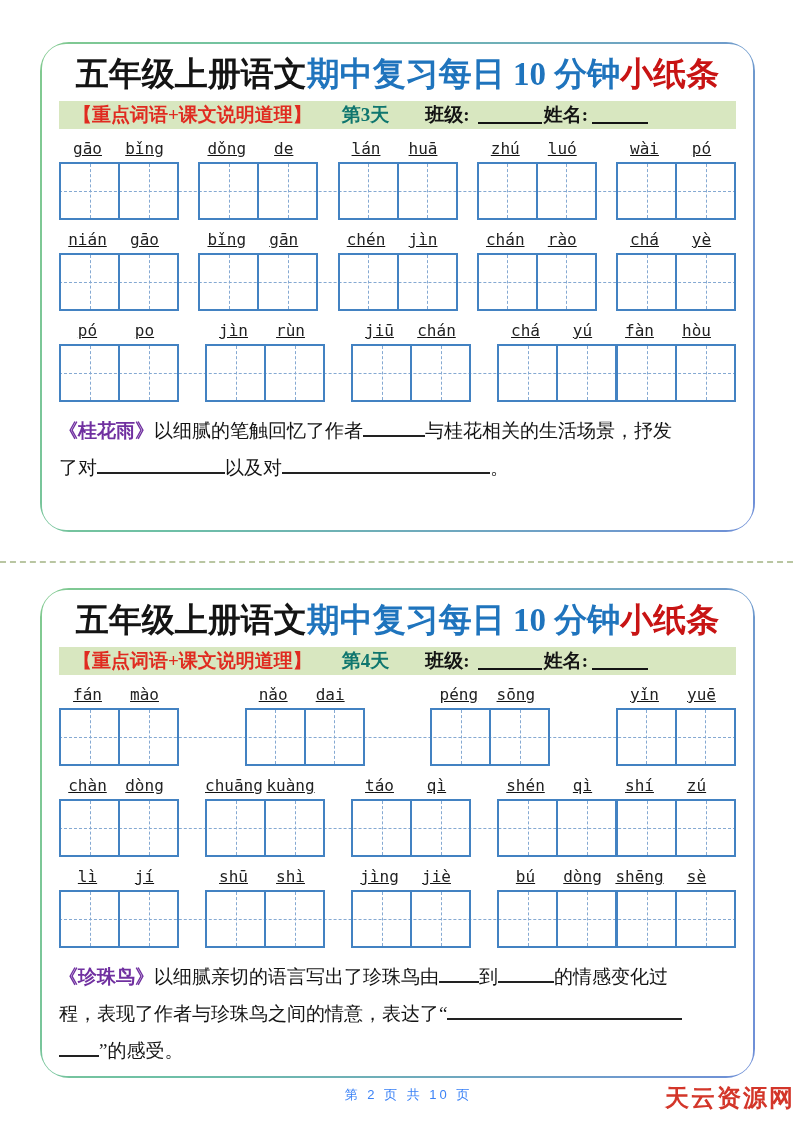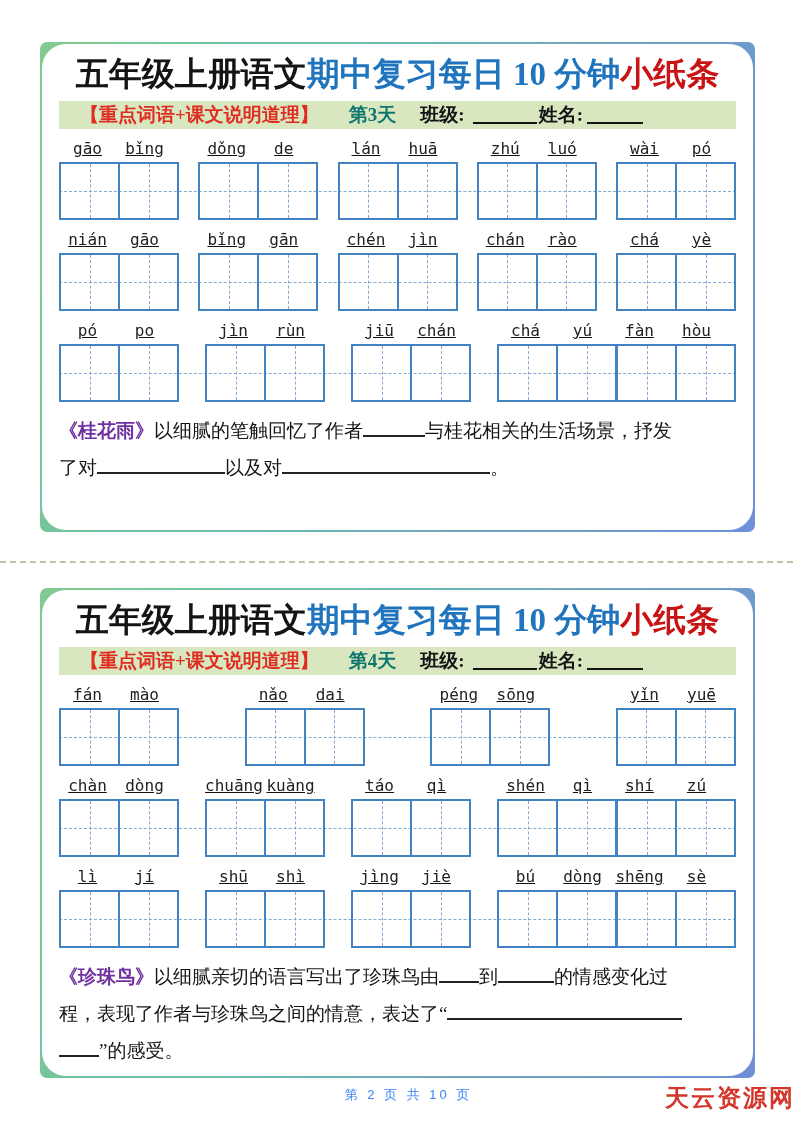--- a/index.html
+++ b/index.html
@@ -4,21 +4,21 @@
 <style>
   html,body{margin:0;padding:0;}
   body{
     width:793px;height:1122px;position:relative;background:#ffffff;
     font-family:"Liberation Serif", serif;color:#111;overflow:hidden;
   }
   
   .card-outer{
     position:absolute;left:40px;width:715px;height:490px;
     background:linear-gradient(105deg,#82ca90 0%,#6ec0a6 30%,#6f8fd8 100%);
-    border-radius:7px;padding:2px;box-sizing:border-box;
+    border-radius:29px;padding:2px;box-sizing:border-box;
   }
   #card-slot-0 .card-outer{top:0;} 
   .slot{position:absolute;left:0;top:0;width:793px;}
   #card-slot-0{top:42px;height:490px;}
   #card-slot-1{top:588px;height:490px;}
   .card-inner{
     width:100%;height:100%;background:#fff;border-radius:24px;
     padding:8px 17px 6px 17px;box-sizing:border-box;
   }
   
@@ -26,26 +26,26 @@
     text-align:center;white-space:nowrap;font-weight:bold;
     font-size:33px;line-height:44px;letter-spacing:0px;
     font-family:"Liberation Serif", serif;
   }
   .t-black{color:#141414;}
   .t-blue{color:#1f74bd;}
   .t-red{color:#c81414;}
   
   .bar{
     margin-top:5px;background:#d8e7c0;height:28px;
-    display:flex;align-items:center;padding:0 10px 0 21px;
+    display:flex;align-items:center;padding:0 10px 0 14px;
     font-weight:bold;font-size:19px;white-space:nowrap;
   }
   .bar-topic{color:#e02b20;}
   .bar-day{color:#0f766e;margin-left:30px;}
-  .bar-lbl{color:#141414;margin-left:24px;}
+  .bar-lbl{color:#141414;margin-left:36px;}
   .bar-lbl.name{margin-left:2px;}
   .bar-blank{display:inline-block;border-bottom:2px solid #141414;height:16px;}
   .bar-blank.w64{width:64px;margin-left:8px;}
   .bar-blank.w56{width:56px;margin-left:4px;}
   
   .pz-row{
     position:relative;display:flex;justify-content:space-between;
     margin-top:9px;
   }
   .row-hline{

